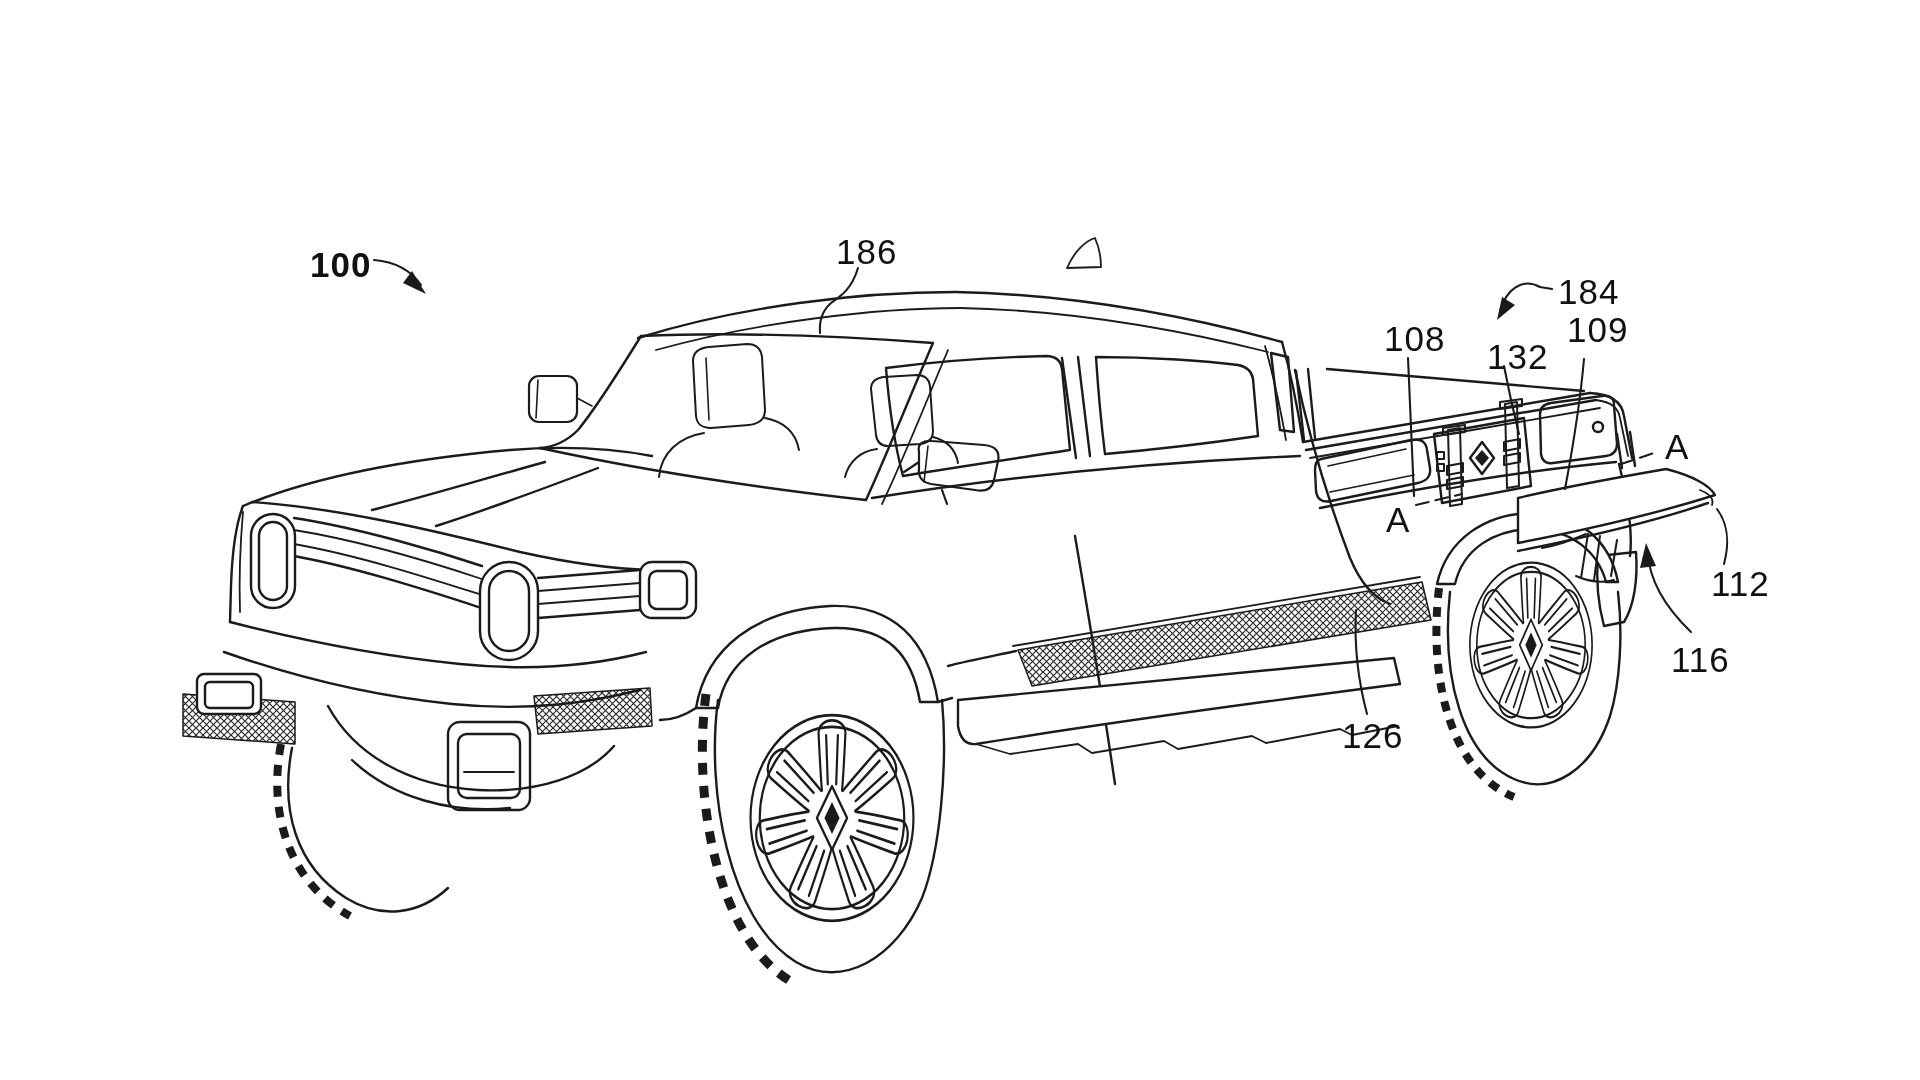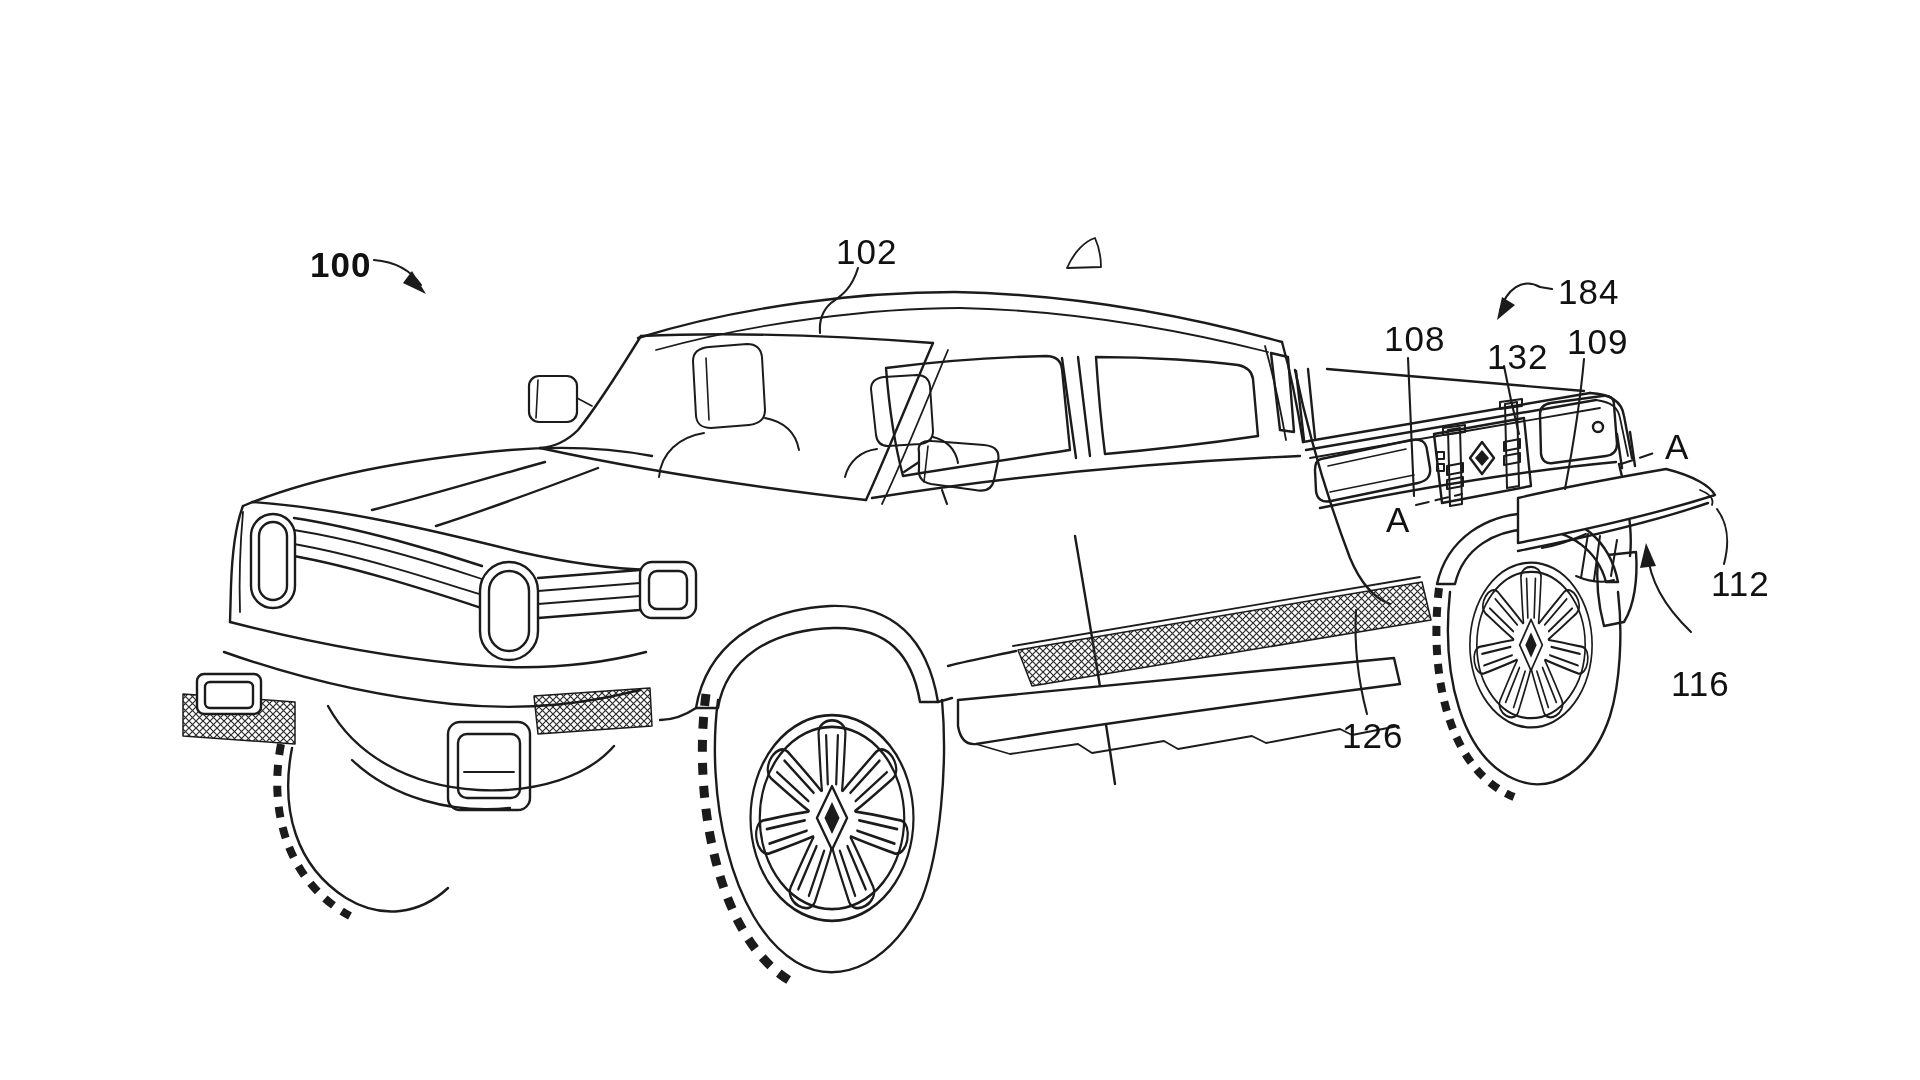--- a/index.html
+++ b/index.html
@@ -228,24 +228,24 @@
         <polygon points="1646,543 1656,566 1640,568" fill="#1b1b1b" stroke="none"></polygon>
 
         <path d="M 1416,505 L 1462,494" stroke-dasharray="13 7"></path>
         <path d="M 1621,464 L 1657,452" stroke-dasharray="13 7"></path>
       </g>
     </g>
   </svg>
 
   <div>
     <span class="ref bold" style="left:310px;top:247px">100</span>
-    <span class="ref" style="left:836px;top:234px">102</span>
+    <span class="ref" style="left:836px;top:234px">186</span>
     <span class="ref" style="left:1558px;top:274px">184</span>
     <span class="ref" style="left:1384px;top:321px">108</span>
     <span class="ref" style="left:1487px;top:339px">132</span>
-    <span class="ref" style="left:1567px;top:324px">109</span>
+    <span class="ref" style="left:1567px;top:312px">109</span>
     <span class="ref" style="left:1386px;top:502px">A</span>
     <span class="ref" style="left:1665px;top:429px">A</span>
     <span class="ref" style="left:1711px;top:566px">112</span>
-    <span class="ref" style="left:1671px;top:666px">116</span>
+    <span class="ref" style="left:1671px;top:642px">116</span>
     <span class="ref" style="left:1342px;top:718px">126</span>
   </div>
 </div>
 
 </body></html>

